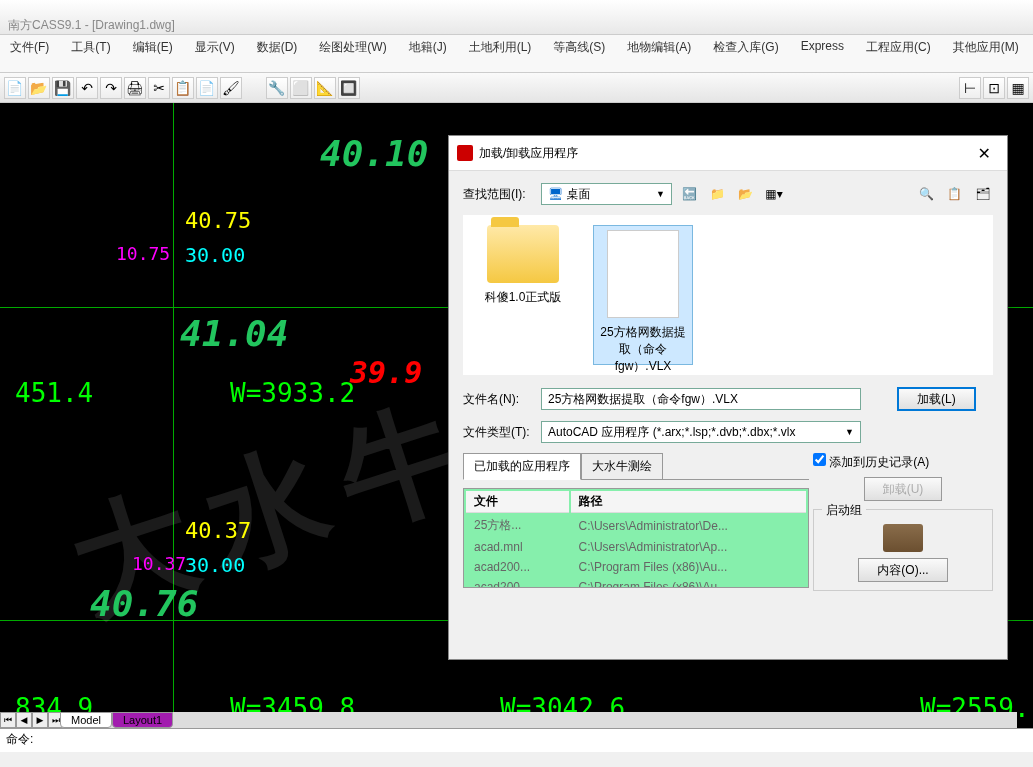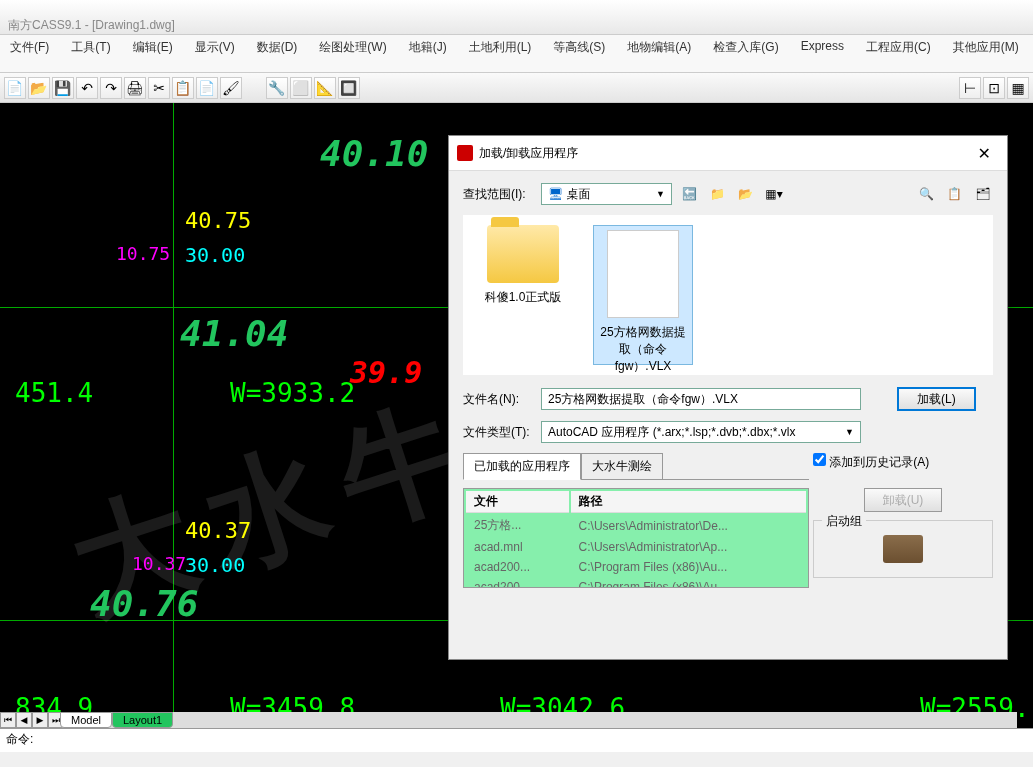--- a/index.html
+++ b/index.html
@@ -17,21 +17,21 @@
 .red-big{color:#22c55e;font-size:36px;font-weight:bold;font-style:italic}
 .red-med{color:#f00;font-size:30px;font-weight:bold;font-style:italic}
 .yellow{color:#ff0;font-size:22px}
 .cyan{color:#0ff;font-size:20px}
 .magenta{color:#f0f;font-size:18px}
 .green{color:#0f0;font-size:26px}
 .scrollbar-h{position:absolute;bottom:0;left:0;right:16px;height:16px;background:#ddd;display:flex}
 .sb-btn{width:16px;height:16px;background:#eee;border:1px solid #999;display:flex;align-items:center;justify-content:center;font-size:9px}
 .tabs{position:absolute;bottom:0;left:60px;display:flex}
 .tab{background:#fff;border:1px solid #999;padding:1px 10px;font-size:11px;border-radius:0 0 4px 4px}
-.tab.inactive{background:#22c55e}
+.tab.inactive{background:#a21caf}
 .cmdline{height:24px;background:#fff;border-top:1px solid #999;padding:2px 6px;font-family:"SimSun",monospace;font-size:13px}
 .dialog{position:absolute;left:448px;top:135px;width:560px;height:525px;background:#f0f0f0;border:1px solid #888;box-shadow:2px 2px 8px rgba(0,0,0,.3)}
 .dlg-title{height:35px;background:#fff;display:flex;align-items:center;padding:0 8px;border-bottom:1px solid #ddd}
 .dlg-title .ico{width:16px;height:16px;background:#c00;border-radius:2px;margin-right:6px}
 .dlg-title .close{margin-left:auto;font-size:16px;padding:0 8px}
 .dlg-body{padding:12px 14px}
 .row{display:flex;align-items:center;margin-bottom:10px;gap:8px}
 .lbl{width:70px}
 .combo{flex:1;height:22px;border:1px solid #7a9;background:#fff;display:flex;align-items:center;padding:0 6px;max-width:230px}
 .combo .arrow{margin-left:auto;font-size:9px}
@@ -223,22 +223,23 @@
                 <tr>
                   <td>acad200...</td>
                   <td>C:\Program Files (x86)\Au...</td>
                 </tr>
               </tbody>
           </table>
         </div>
       </div>
       <div class="rightcol">
         <label><input type="checkbox" checked="" style=""> <span>添加到历史记录(A)</span></label>
-        <div style="text-align:center;margin-top:17px"><button class="btn" disabled="">卸载(U)</button></div>
+        <div style="text-align:center;margin-top:6px"><button class="btn" disabled="">卸载(U)</button></div>
         <div class="group">
           <span class="gtitle">启动组</span>
           <div class="briefcase"></div>
+          <div style="text-align:center"><button class="btn">内容(O)...</button></div>
         </div>
       </div>
     </div>
 
   </div>
 </div>
 
 </body></html>

